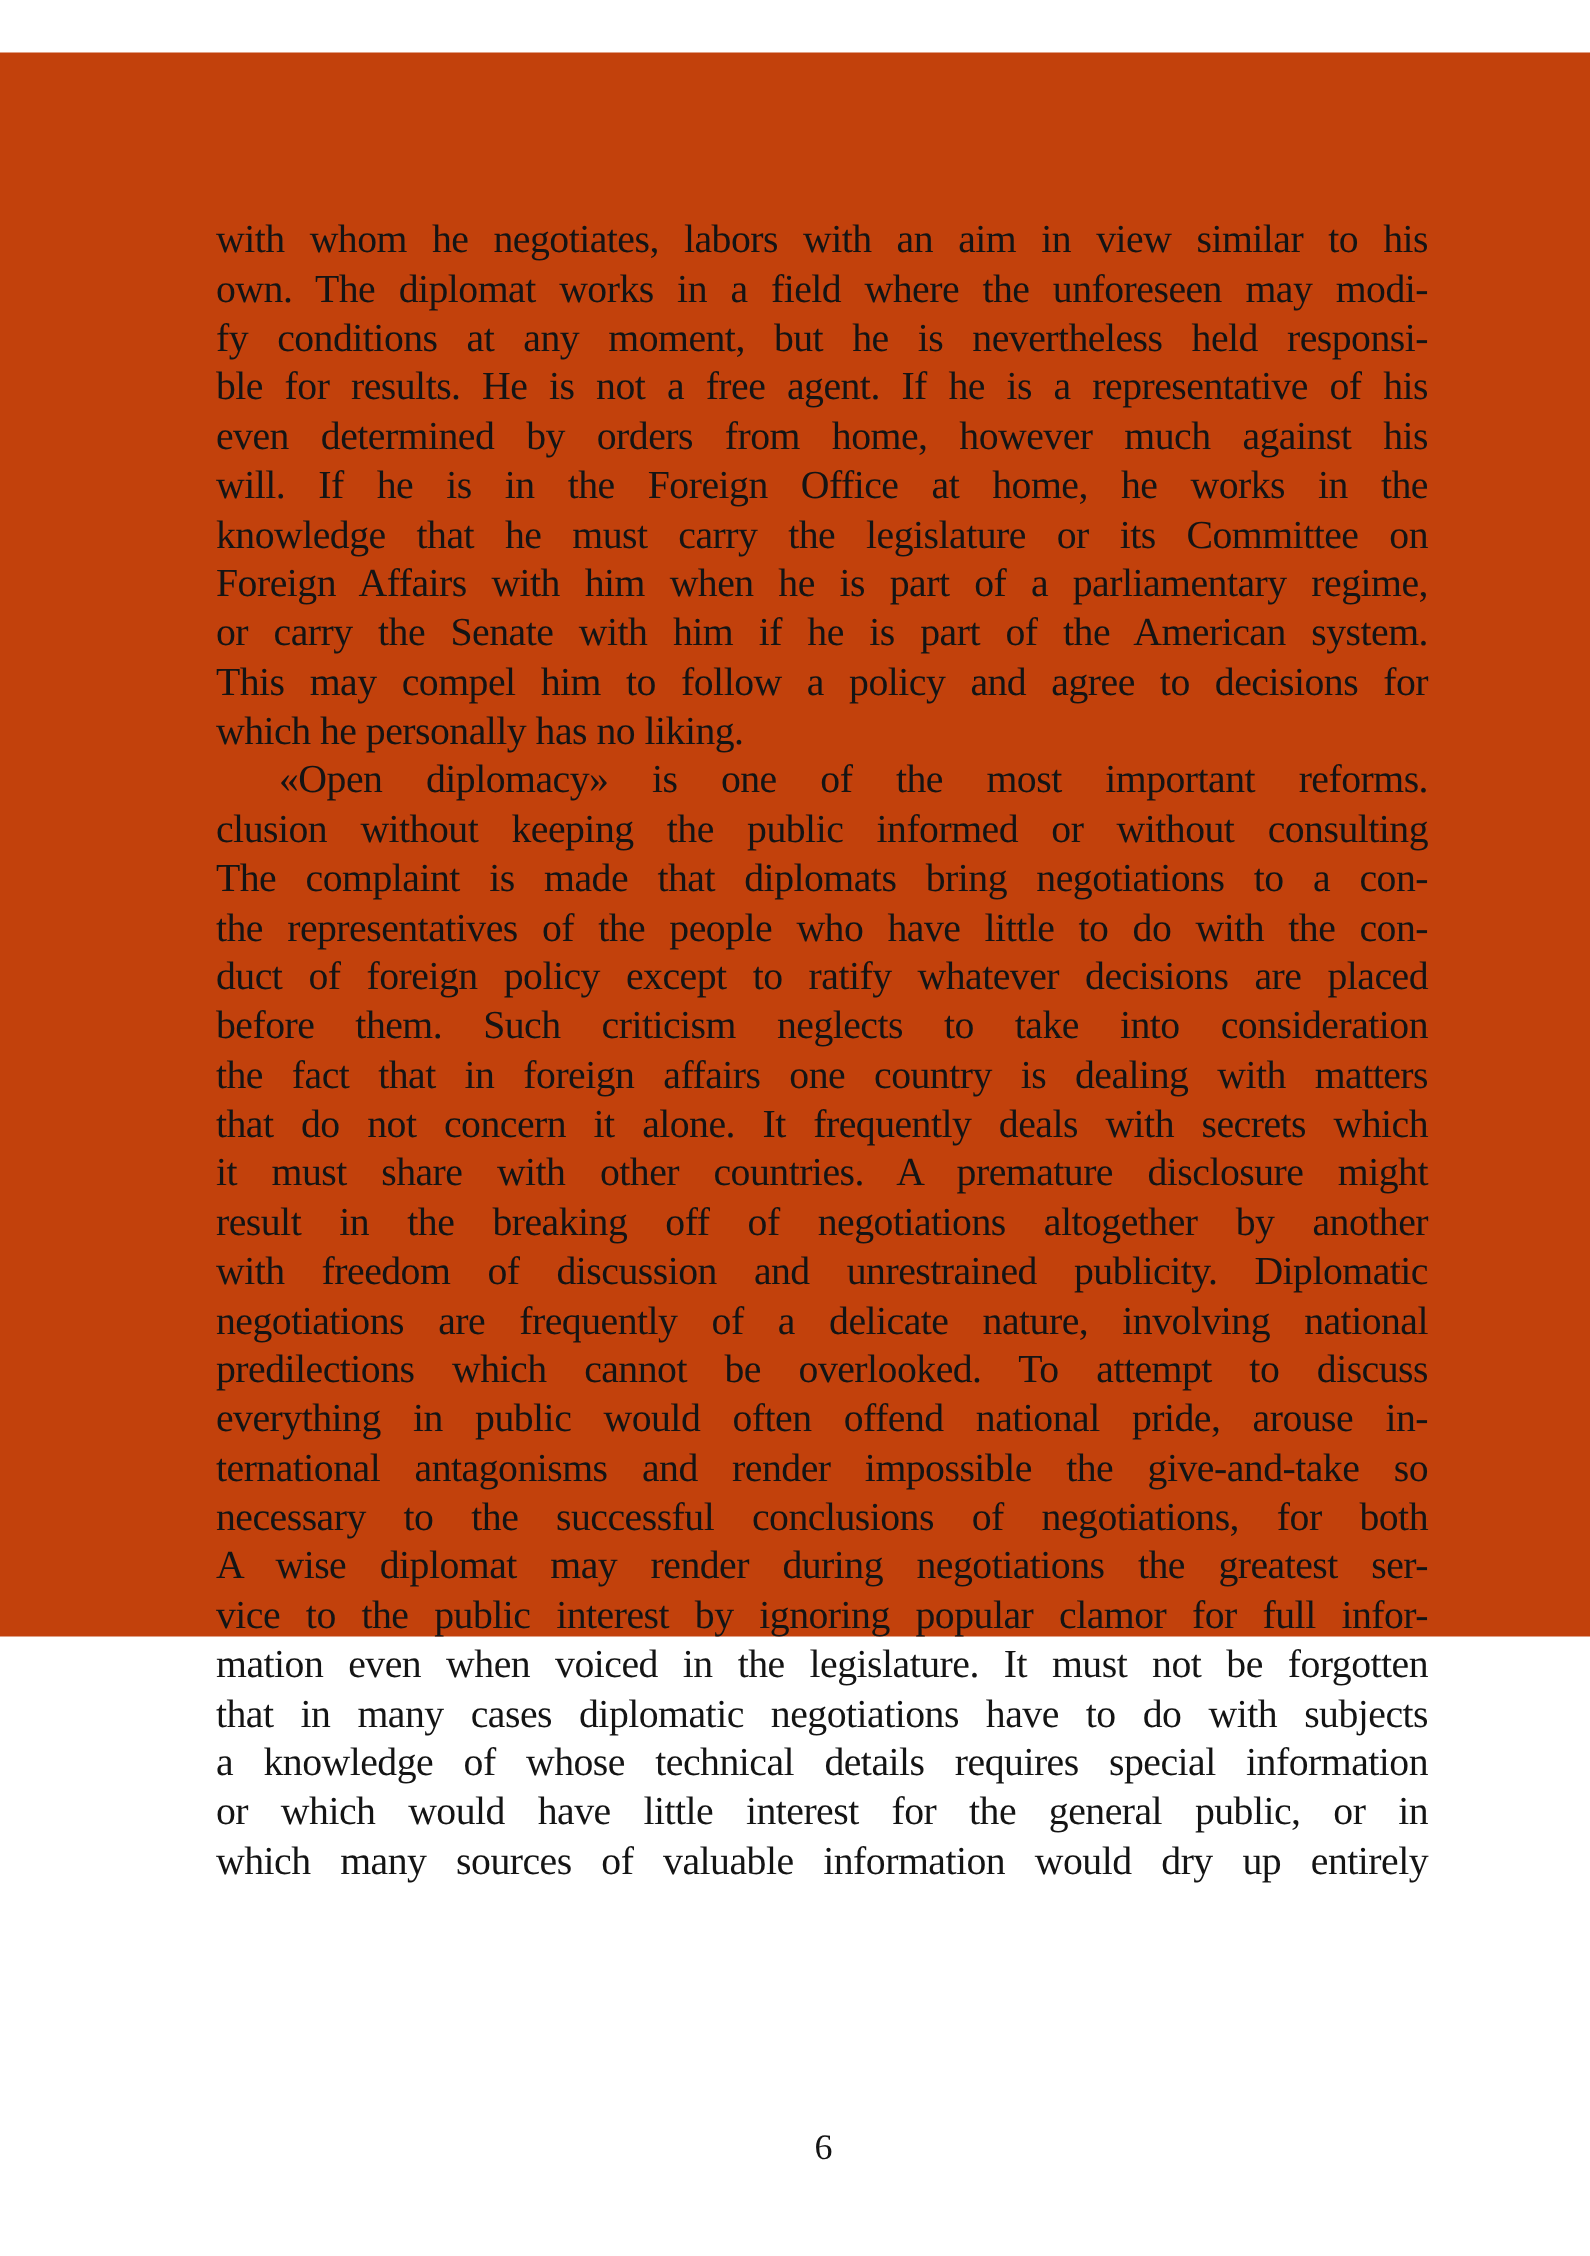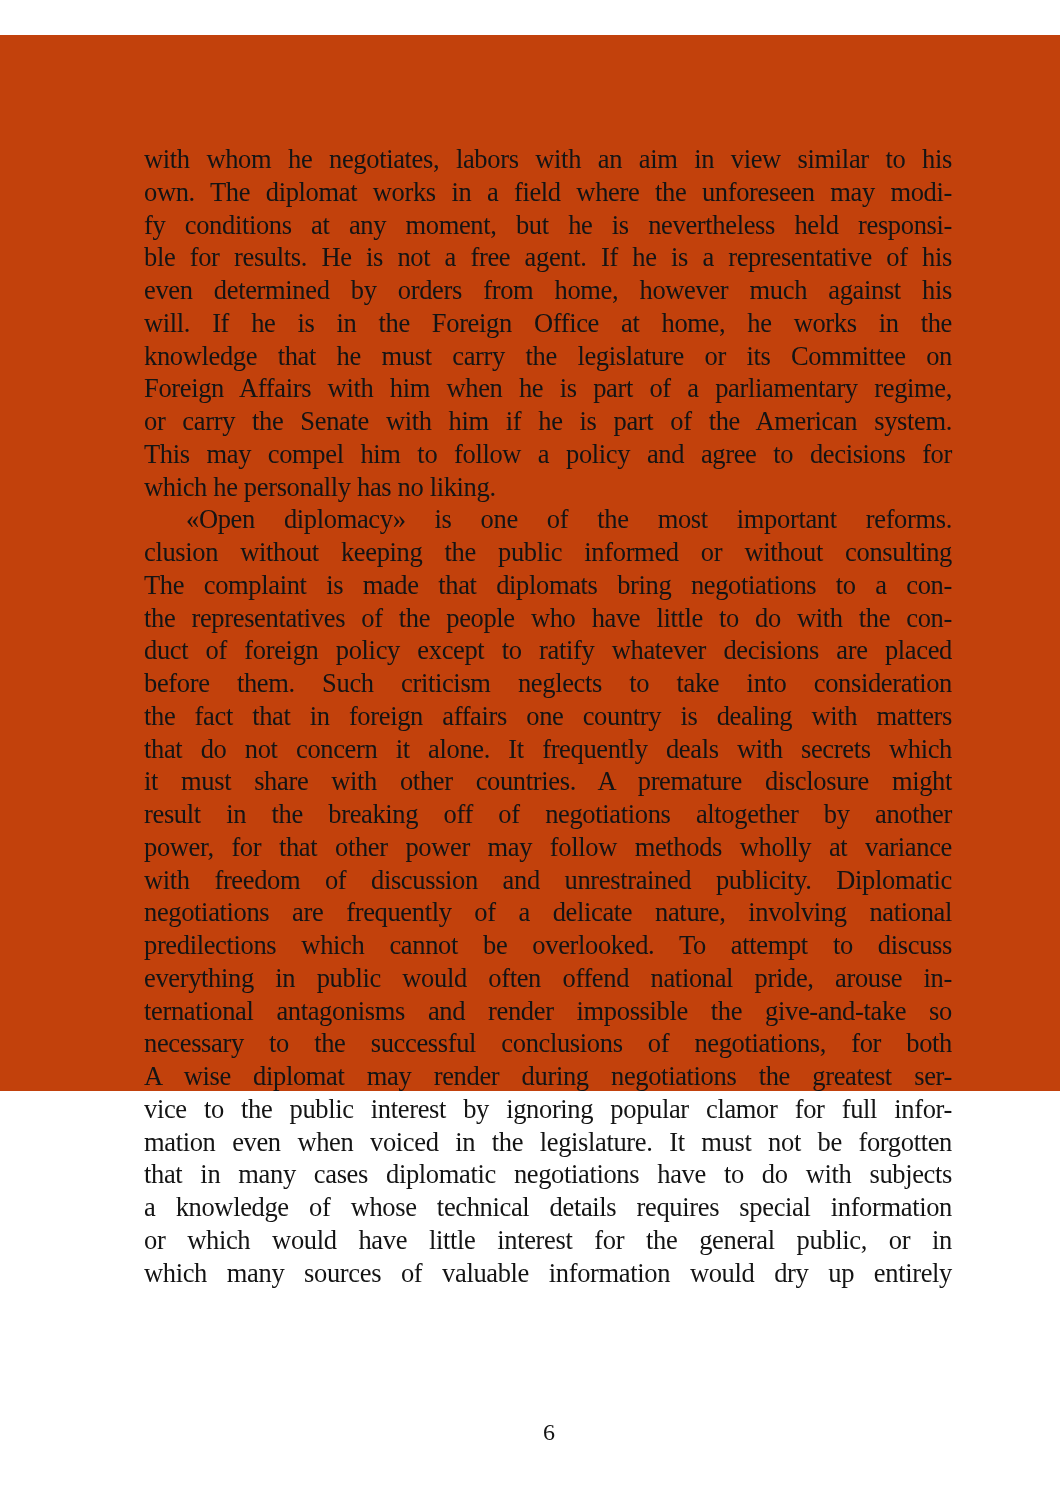--- a/index.html
+++ b/index.html
@@ -81,21 +81,20 @@
         <span class="line indent">«Open diplomacy» is one of the most important reforms.</span>
         <span class="line">clusion without keeping the public informed or without consulting</span>
         <span class="line">The complaint is made that diplomats bring negotiations to a con-</span>
         <span class="line">the representatives of the people who have little to do with the con-</span>
         <span class="line">duct of foreign policy except to ratify whatever decisions are placed</span>
         <span class="line">before them. Such criticism neglects to take into consideration</span>
         <span class="line">the fact that in foreign affairs one country is dealing with matters</span>
         <span class="line">that do not concern it alone. It frequently deals with secrets which</span>
         <span class="line">it must share with other countries. A premature disclosure might</span>
         <span class="line">result in the breaking off of negotiations altogether by another</span>
-        <span class="line">power, for that other power may follow methods wholly at variance</span>
         <span class="line">with freedom of discussion and unrestrained publicity. Diplomatic</span>
         <span class="line">negotiations are frequently of a delicate nature, involving national</span>
         <span class="line">predilections which cannot be overlooked. To attempt to discuss</span>
         <span class="line">everything in public would often offend national pride, arouse in-</span>
         <span class="line">ternational antagonisms and render impossible the give-and-take so</span>
         <span class="line">necessary to the successful conclusions of negotiations, for both</span>
         <span class="line">A wise diplomat may render during negotiations the greatest ser-</span>
         <span class="line">vice to the public interest by ignoring popular clamor for full infor-</span>
         <span class="line">mation even when voiced in the legislature. It must not be forgotten</span>
         <span class="line">that in many cases diplomatic negotiations have to do with subjects</span>

